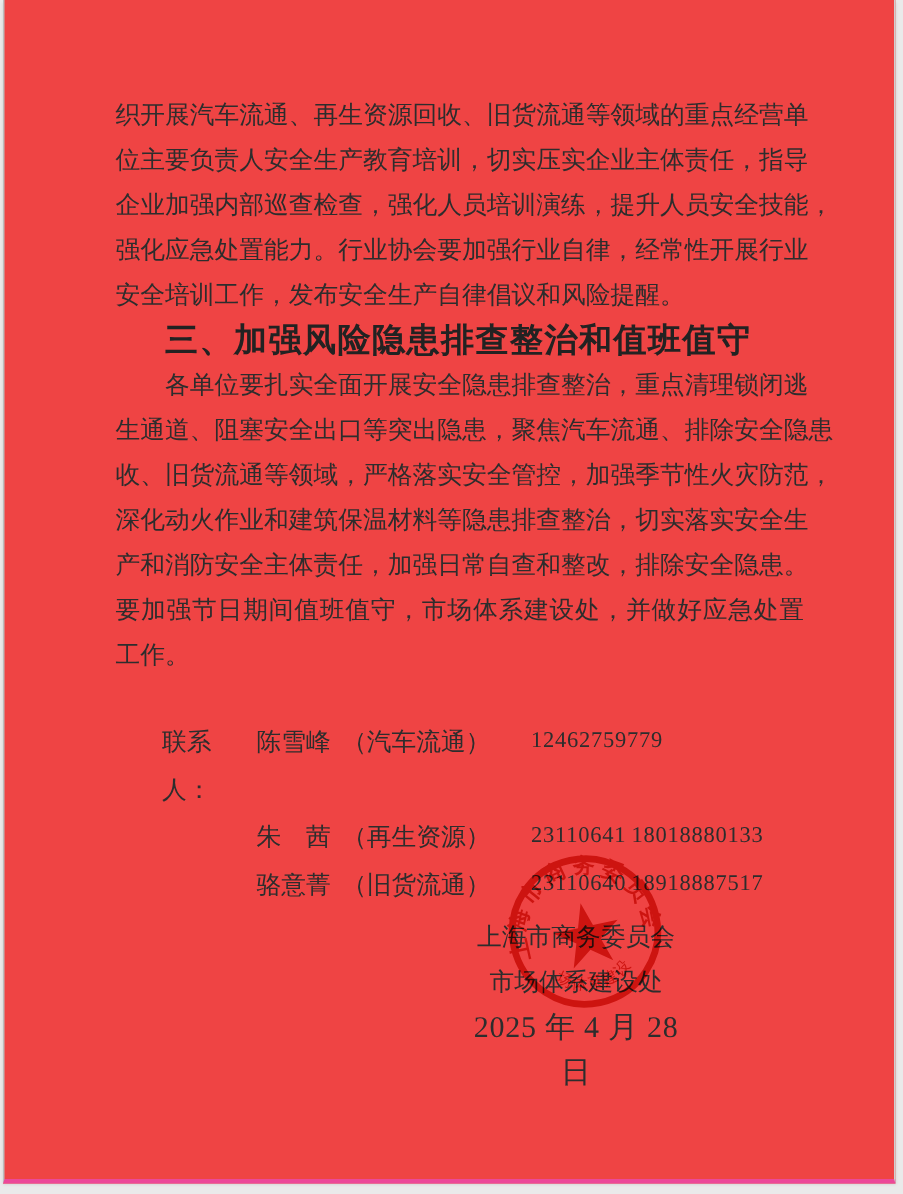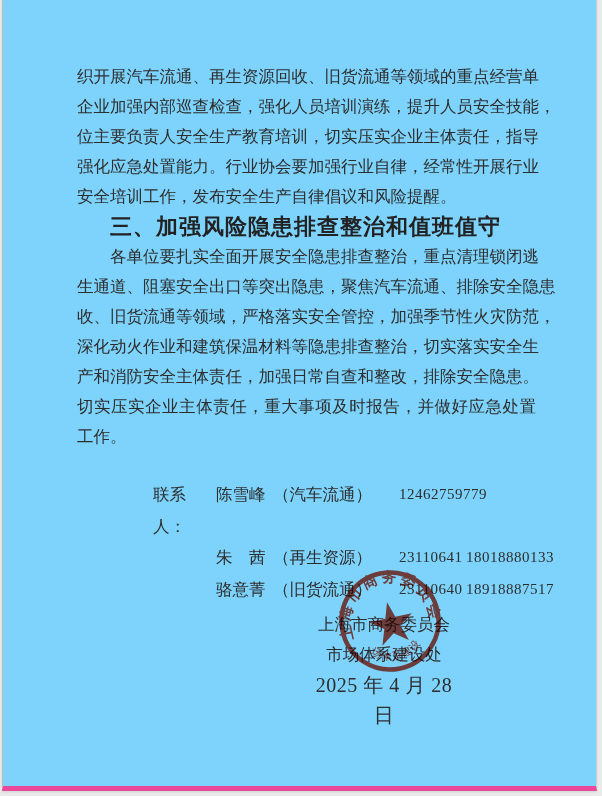--- a/index.html
+++ b/index.html
@@ -10,24 +10,24 @@
     overflow: hidden;
     background: #eaeaea;
     font-family: "Liberation Serif", "DejaVu Serif", serif;
   }
   .paper {
     position: absolute;
     left: 2px;
     top: 0;
     width: 593px;
     height: 786px;
-    background: #7dd3fc;
+    background: #ef4444;
     border-left: 1px solid #bdbdbd;
     border-right: 1px solid #cfcfcf;
-    border-bottom: 5px solid #ec4899;
+    border-bottom: 3px solid #ec4899;
     box-shadow: 0 1px 2px rgba(0,0,0,0.10);
   }
   .content {
     position: absolute;
     left: 74px;
     top: 62px;
     width: 459px;
     color: #2d2d2d;
     font-size: 16.5px;
     line-height: 30px;
@@ -51,21 +51,21 @@
     padding-left: 33px;
     letter-spacing: 1px;
     color: #222;
   }
   .contacts {
     margin-top: 27px;
     padding-left: 31px;
     line-height: 31.5px;
   }
   .contact-row { display: flex; }
-  .c-label  { width: 63px;  flex: 0 0 auto; margin-left: 45px; }
+  .c-label  { width: 63px;  flex: 0 0 auto; }
   .c-name   { width: 57px;  flex: 0 0 auto; }
   .c-dept   { width: 126px; flex: 0 0 auto; }
   .c-phone  { width: 67px;  flex: 0 0 auto; font-size: 15px; letter-spacing: 0.5px; }
   .c-mobile { flex: 1 1 auto; font-size: 15px; letter-spacing: 0.5px; }
   .signature {
     position: absolute;
     left: 310px;
     top: 610px;
     width: 142px;
     text-align: center;
@@ -94,35 +94,35 @@
 </style>
 </head>
 <body>
 
 <div class="paper">
 
   <div class="content">
 
     <div>
       <div class="bline">织开展汽车流通、再生资源回收、旧货流通等领域的重点经营单</div>
+      <div class="bline">位主要负责人安全生产教育培训，切实压实企业主体责任，指导</div>
       <div class="bline">企业加强内部巡查检查，强化人员培训演练，提升人员安全技能，</div>
-      <div class="bline">位主要负责人安全生产教育培训，切实压实企业主体责任，指导</div>
       <div class="bline">强化应急处置能力。行业协会要加强行业自律，经常性开展行业</div>
       <div class="bline endline">安全培训工作，发布安全生产自律倡议和风险提醒。</div>
     </div>
 
     <div class="heading">三、加强风险隐患排查整治和值班值守</div>
 
     <div>
       <div class="bline indent2">各单位要扎实全面开展安全隐患排查整治，重点清理锁闭逃</div>
       <div class="bline">生通道、阻塞安全出口等突出隐患，聚焦汽车流通、排除安全隐患</div>
       <div class="bline">收、旧货流通等领域，严格落实安全管控，加强季节性火灾防范，</div>
       <div class="bline">深化动火作业和建筑保温材料等隐患排查整治，切实落实安全生</div>
       <div class="bline">产和消防安全主体责任，加强日常自查和整改，排除安全隐患。</div>
-      <div class="bline">切实压实企业主体责任，重大事项及时报告，并做好应急处置</div>
+      <div class="bline">要加强节日期间值班值守，市场体系建设处，并做好应急处置</div>
       <div class="bline endline">工作。</div>
     </div>
 
     <div class="contacts">
       <div class="contact-row">
         <span class="c-label">联系人：</span>
         <span class="c-name">陈雪峰</span>
         <span class="c-dept">（汽车流通）</span>
         <span class="c-mobile">12462759779</span>
       </div>

